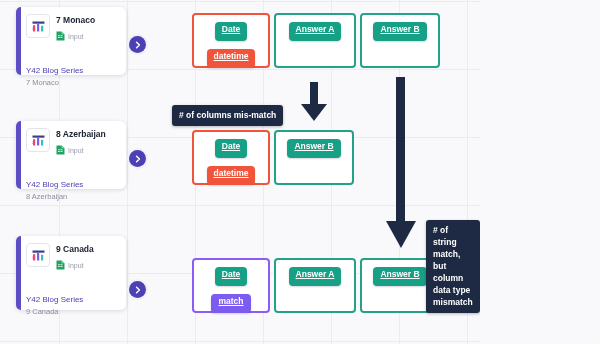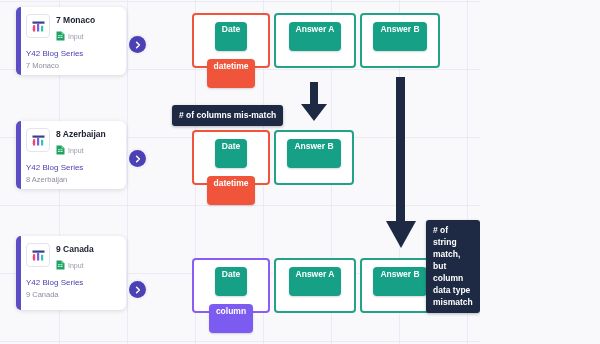--- a/index.html
+++ b/index.html
@@ -82,21 +82,21 @@
     display: flex;
     align-items: center;
     gap: 3px;
   }
   .node-kind-label {
     font-size: 7px;
     color: #9a9aae;
     line-height: 9px;
   }
   .node-link {
-    margin-top: 4px;
+    margin-top: 21px;
     font-size: 8px;
     color: #4b41b5;
     line-height: 10px;
     white-space: nowrap;
   }
   .node-sub {
     margin-top: 2px;
     font-size: 7.5px;
     color: #8d8d9e;
     line-height: 9px;
@@ -133,25 +133,26 @@
     gap: 8px;
   }
   .col.mismatch { border-color: #f0553c; }
   .col.typemismatch { border-color: #8b5cf6; }
   .col + .col { margin-left: 4px; }
 
   .pill {
     font-size: 8.5px;
     font-weight: bold;
     color: #ffffff;
-    padding: 3px 7px 17px 7px;
+    padding: 3px 7px 7px 7px;
     border-radius: 4px;
     line-height: 9px;
     white-space: nowrap;
     box-shadow: 0 1px 2px rgba(30,30,60,0.18);
+    text-decoration: underline;
   }
   .pill-name { background: #16a085; }
   .pill-type-datetime { background: #f0553c; text-align: right; }
   .pill-type-string { background: #7c5cf0; }
 
   
   .callout {
     position: absolute;
     background: #1e2a44;
     color: #ffffff;
@@ -308,21 +309,21 @@
       <span class="pill pill-type-datetime">datetime</span>
     </div>
     <div class="col" style="width:80px; height:55px;">
       <span class="pill pill-name">Answer B</span>
     </div>
   </div>
 
   <div class="schema" style="left:192px; top:258px;">
     <div class="col typemismatch" style="width:78px; height:55px;">
       <span class="pill pill-name">Date</span>
-      <span class="pill pill-type-string">column</span>
+      <span class="pill pill-type-string">match</span>
     </div>
     <div class="col" style="width:82px; height:55px;">
       <span class="pill pill-name">Answer A</span>
     </div>
     <div class="col" style="width:80px; height:55px;">
       <span class="pill pill-name">Answer B</span>
     </div>
   </div>
 
   <div class="arrow" style="left:296px; top:82px;">

